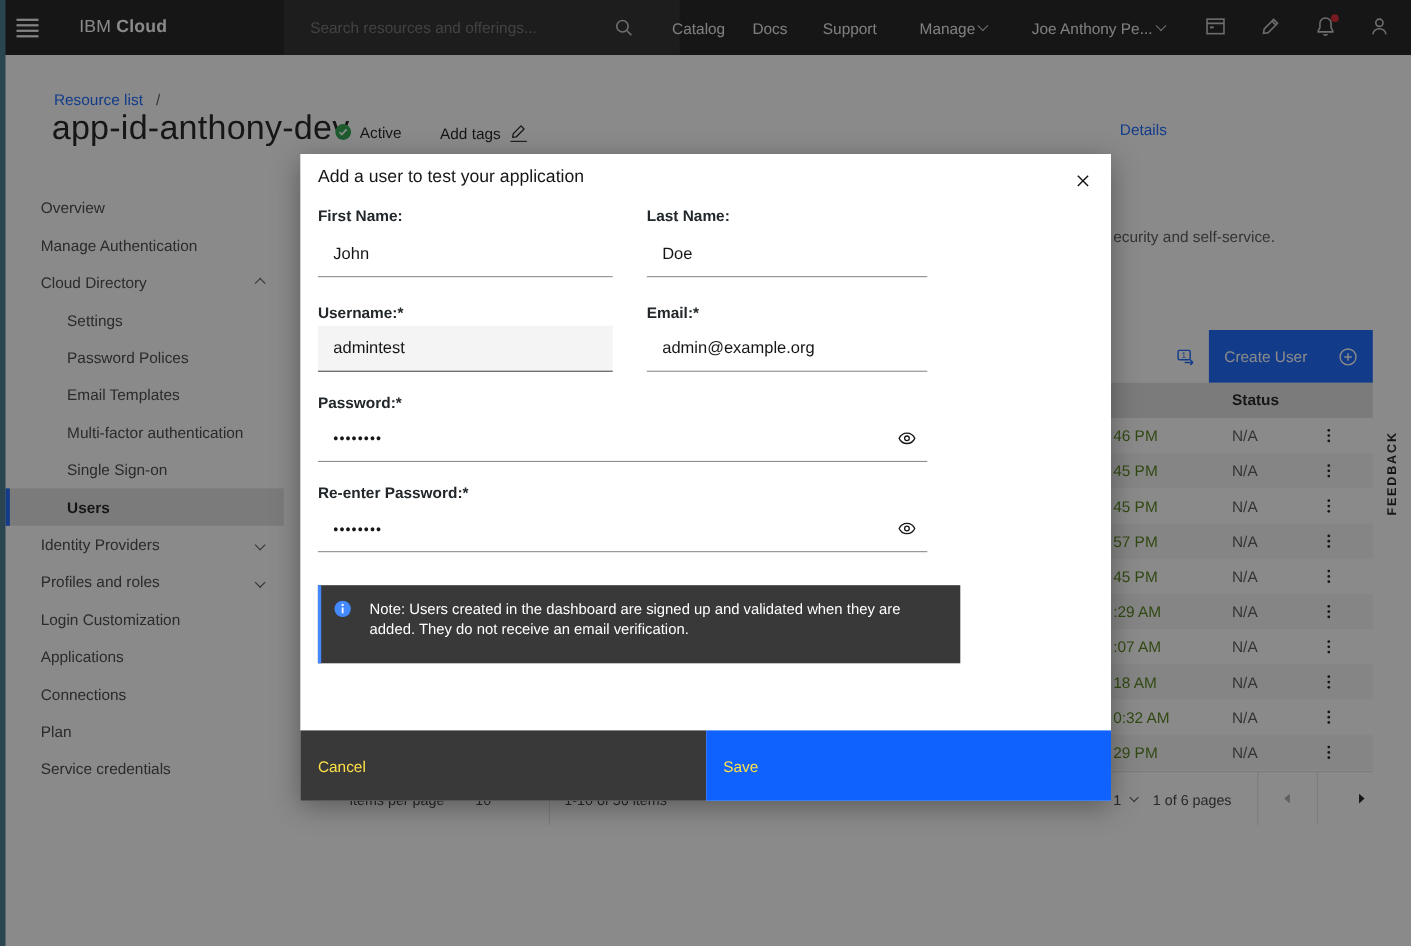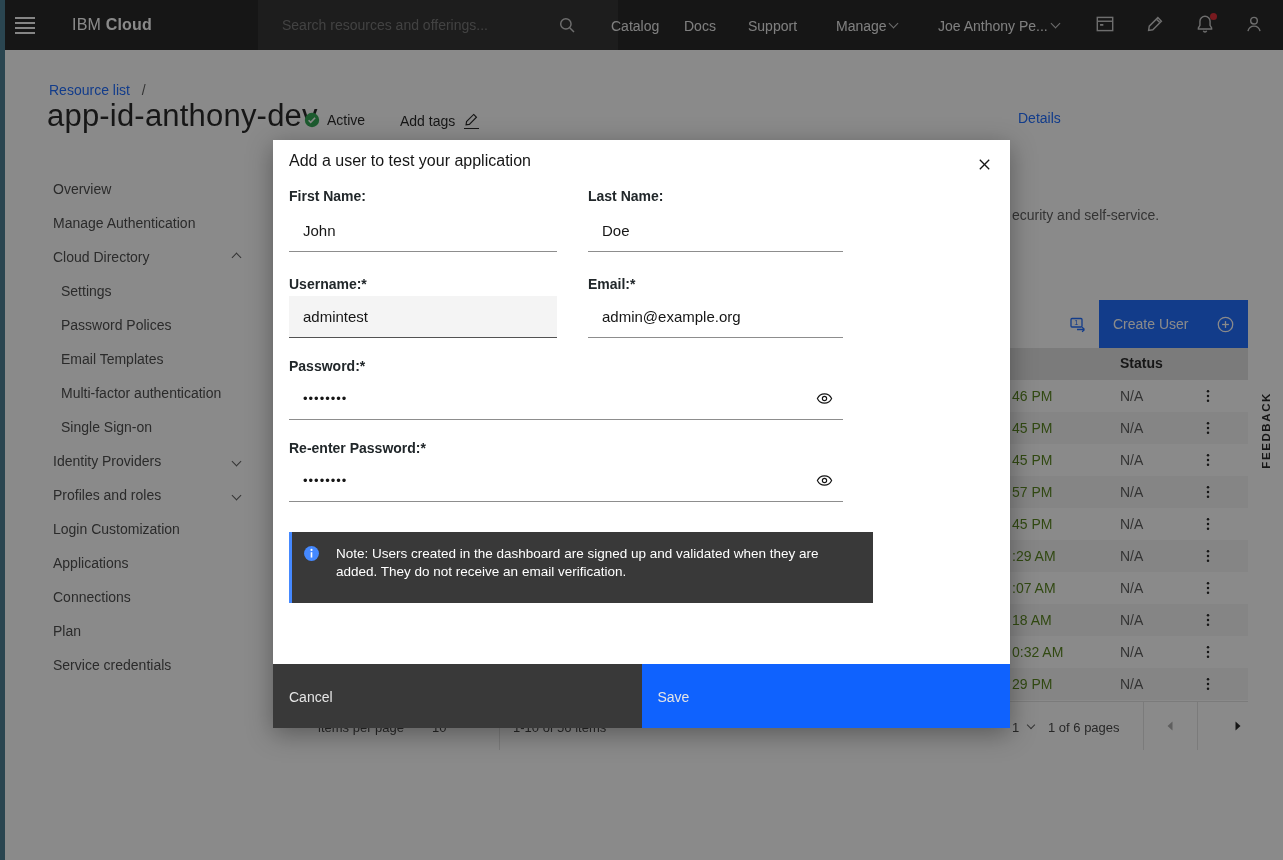--- a/index.html
+++ b/index.html
@@ -32,21 +32,21 @@
   .crumb .sep { color:#525252; margin-left:8px; }
   .page-title { position:absolute; left:47px; top:98px; font-size:31px; font-weight:400; color:#161616; letter-spacing:.2px; }
   .status-badge { position:absolute; left:304px; top:112px; display:flex; align-items:center; gap:7px; font-size:14px; color:#161616; }
   .addtags { position:absolute; left:400px; top:112px; display:flex; align-items:center; gap:9px; font-size:14px; color:#161616; cursor:pointer; }
   .pencil-u { border-bottom:1px solid #161616; padding-bottom:1px; line-height:0; }
   .details-link { position:absolute; left:1018px; top:110px; font-size:14px; color:#0f62fe; cursor:pointer; }
   .actions-dd { position:absolute; left:1087px; top:98px; width:161px; height:40px; border:1px solid #0f62fe; color:#0f62fe; font-size:14px; display:flex; align-items:center; justify-content:space-between; padding:0 16px; cursor:pointer; background:#ffffff; }
 
   
   .sidebar { position:absolute; left:5px; top:172px; width:253px; }
-  .side-item { position:relative; height:34px; line-height:34px; padding-left:44px; font-size:14px; color:#404040; border-left:4px solid transparent; cursor:pointer; }
+  .side-item { position:relative; height:34px; line-height:34px; padding-left:28px; font-size:14px; color:#404040; border-left:4px solid transparent; cursor:pointer; }
   .side-item.sub { padding-left:52px; }
   .side-item.selected { background:#e0e0e0; border-left-color:#0f62fe; font-weight:700; color:#161616; }
   .side-item .chev { position:absolute; right:18px; top:14px; }
 
   
   .desc-frag { position:absolute; left:1012px; top:207px; font-size:14px; color:#525252; }
   .toolbar { position:absolute; left:300px; top:300px; width:948px; height:48px; background:#ffffff; }
   .import-btn { position:absolute; left:1068px; top:314px; width:20px; height:20px; cursor:pointer; }
   .create-user { position:absolute; left:1099px; top:300px; width:149px; height:48px; background:#0f62fe; color:#ffffff; font-size:14px; display:flex; align-items:center; justify-content:space-between; padding:0 14px; cursor:pointer; border:none; font-family:inherit; }
   .thead { position:absolute; left:300px; top:348px; width:948px; height:32px; background:#e0e0e0; }
@@ -77,21 +77,21 @@
   .m-label { position:absolute; font-size:14px; font-weight:700; color:#21272a; }
   .m-input { position:absolute; height:42px; }
   .m-input input { width:100%; height:100%; border:none; outline:none; border-bottom:1px solid #8d8d8d; background:transparent; padding:0 14px; font-size:15px; color:#161616; font-family:inherit; }
   .m-input.gray input { background:#f4f4f4; border-bottom-color:#525252; }
   .m-input input.dots { font-size:13px; letter-spacing:1px; }
   .eye-btn { position:absolute; right:10px; top:12px; width:18px; height:18px; background:none; border:none; cursor:pointer; padding:0; }
   .m-note { position:absolute; left:16px; top:392px; width:584px; height:71px; background:#393939; border-left:3px solid #4589ff; }
   .m-note .info { position:absolute; left:11px; top:13px; }
   .m-note .txt { position:absolute; left:44px; top:13px; right:14px; font-size:13.5px; line-height:18px; color:#ffffff; }
   .m-footer { position:absolute; left:0; bottom:0; width:100%; height:64px; display:flex; }
-  .m-footer button { flex:1 1 50%; border:none; font-family:inherit; font-size:14px; color:#e5e5e5; text-align:left; padding:2px 0 0 16px; cursor:pointer; display:block; }
+  .m-footer button { flex:1 1 50%; border:none; font-family:inherit; font-size:14px; color:#fde047; text-align:left; padding:2px 0 0 16px; cursor:pointer; display:block; }
   .btn-cancel { background:#393939; }
   .btn-save { background:#0f62fe; }
 </style>
 </head>
 <body>
 
 <div class="stage">
 
   <div class="hdr">
     <div class="hamburger">
@@ -170,20 +170,21 @@
 
   <nav class="sidebar">
       <div class="side-item"><span>Overview</span></div>
       <div class="side-item"><span>Manage Authentication</span></div>
       <div class="side-item"><span>Cloud Directory</span><span class="chev dark up"></span></div>
       <div class="side-item sub"><span>Settings</span></div>
       <div class="side-item sub"><span>Password Polices</span></div>
       <div class="side-item sub"><span>Email Templates</span></div>
       <div class="side-item sub"><span>Multi-factor authentication</span></div>
       <div class="side-item sub"><span>Single Sign-on</span></div>
+      <div class="side-item sub selected"><span>Users</span></div>
       <div class="side-item"><span>Identity Providers</span><span class="chev dark down"></span></div>
       <div class="side-item"><span>Profiles and roles</span><span class="chev dark down"></span></div>
       <div class="side-item"><span>Login Customization</span></div>
       <div class="side-item"><span>Applications</span></div>
       <div class="side-item"><span>Connections</span></div>
       <div class="side-item"><span>Plan</span></div>
       <div class="side-item"><span>Service credentials</span></div>
     </nav>
 
   <div class="desc-frag">ecurity and self-service.</div>

